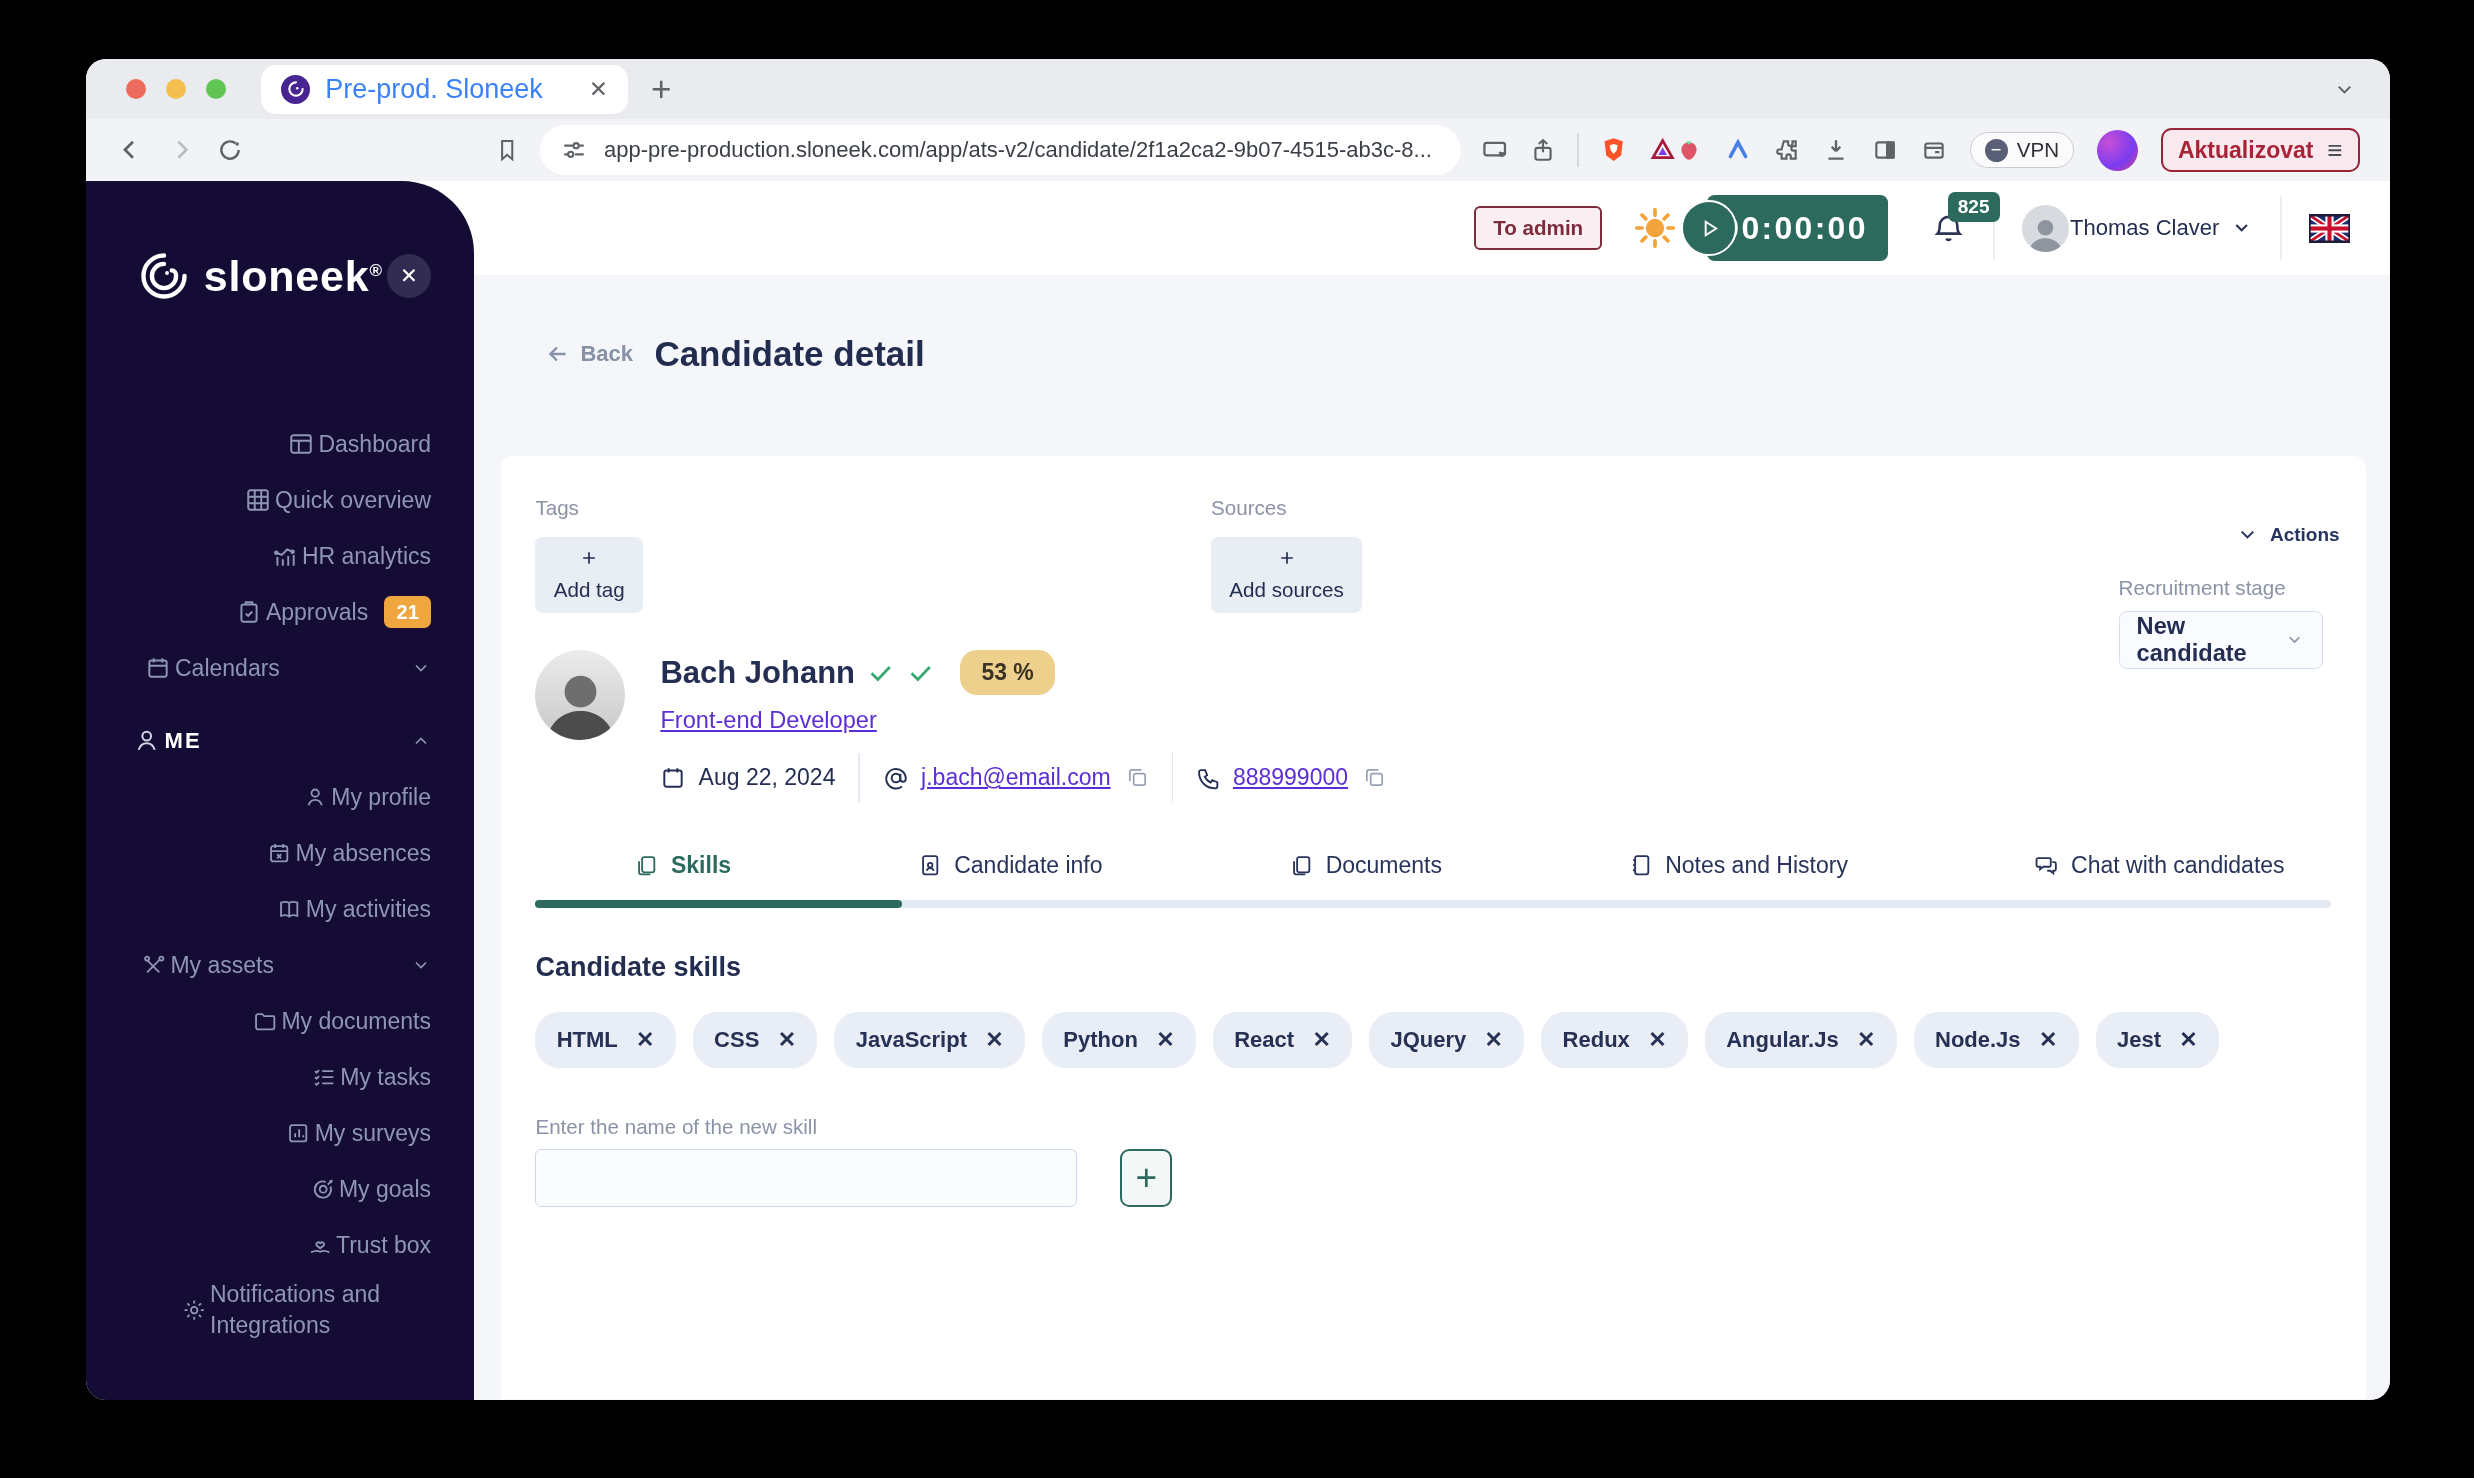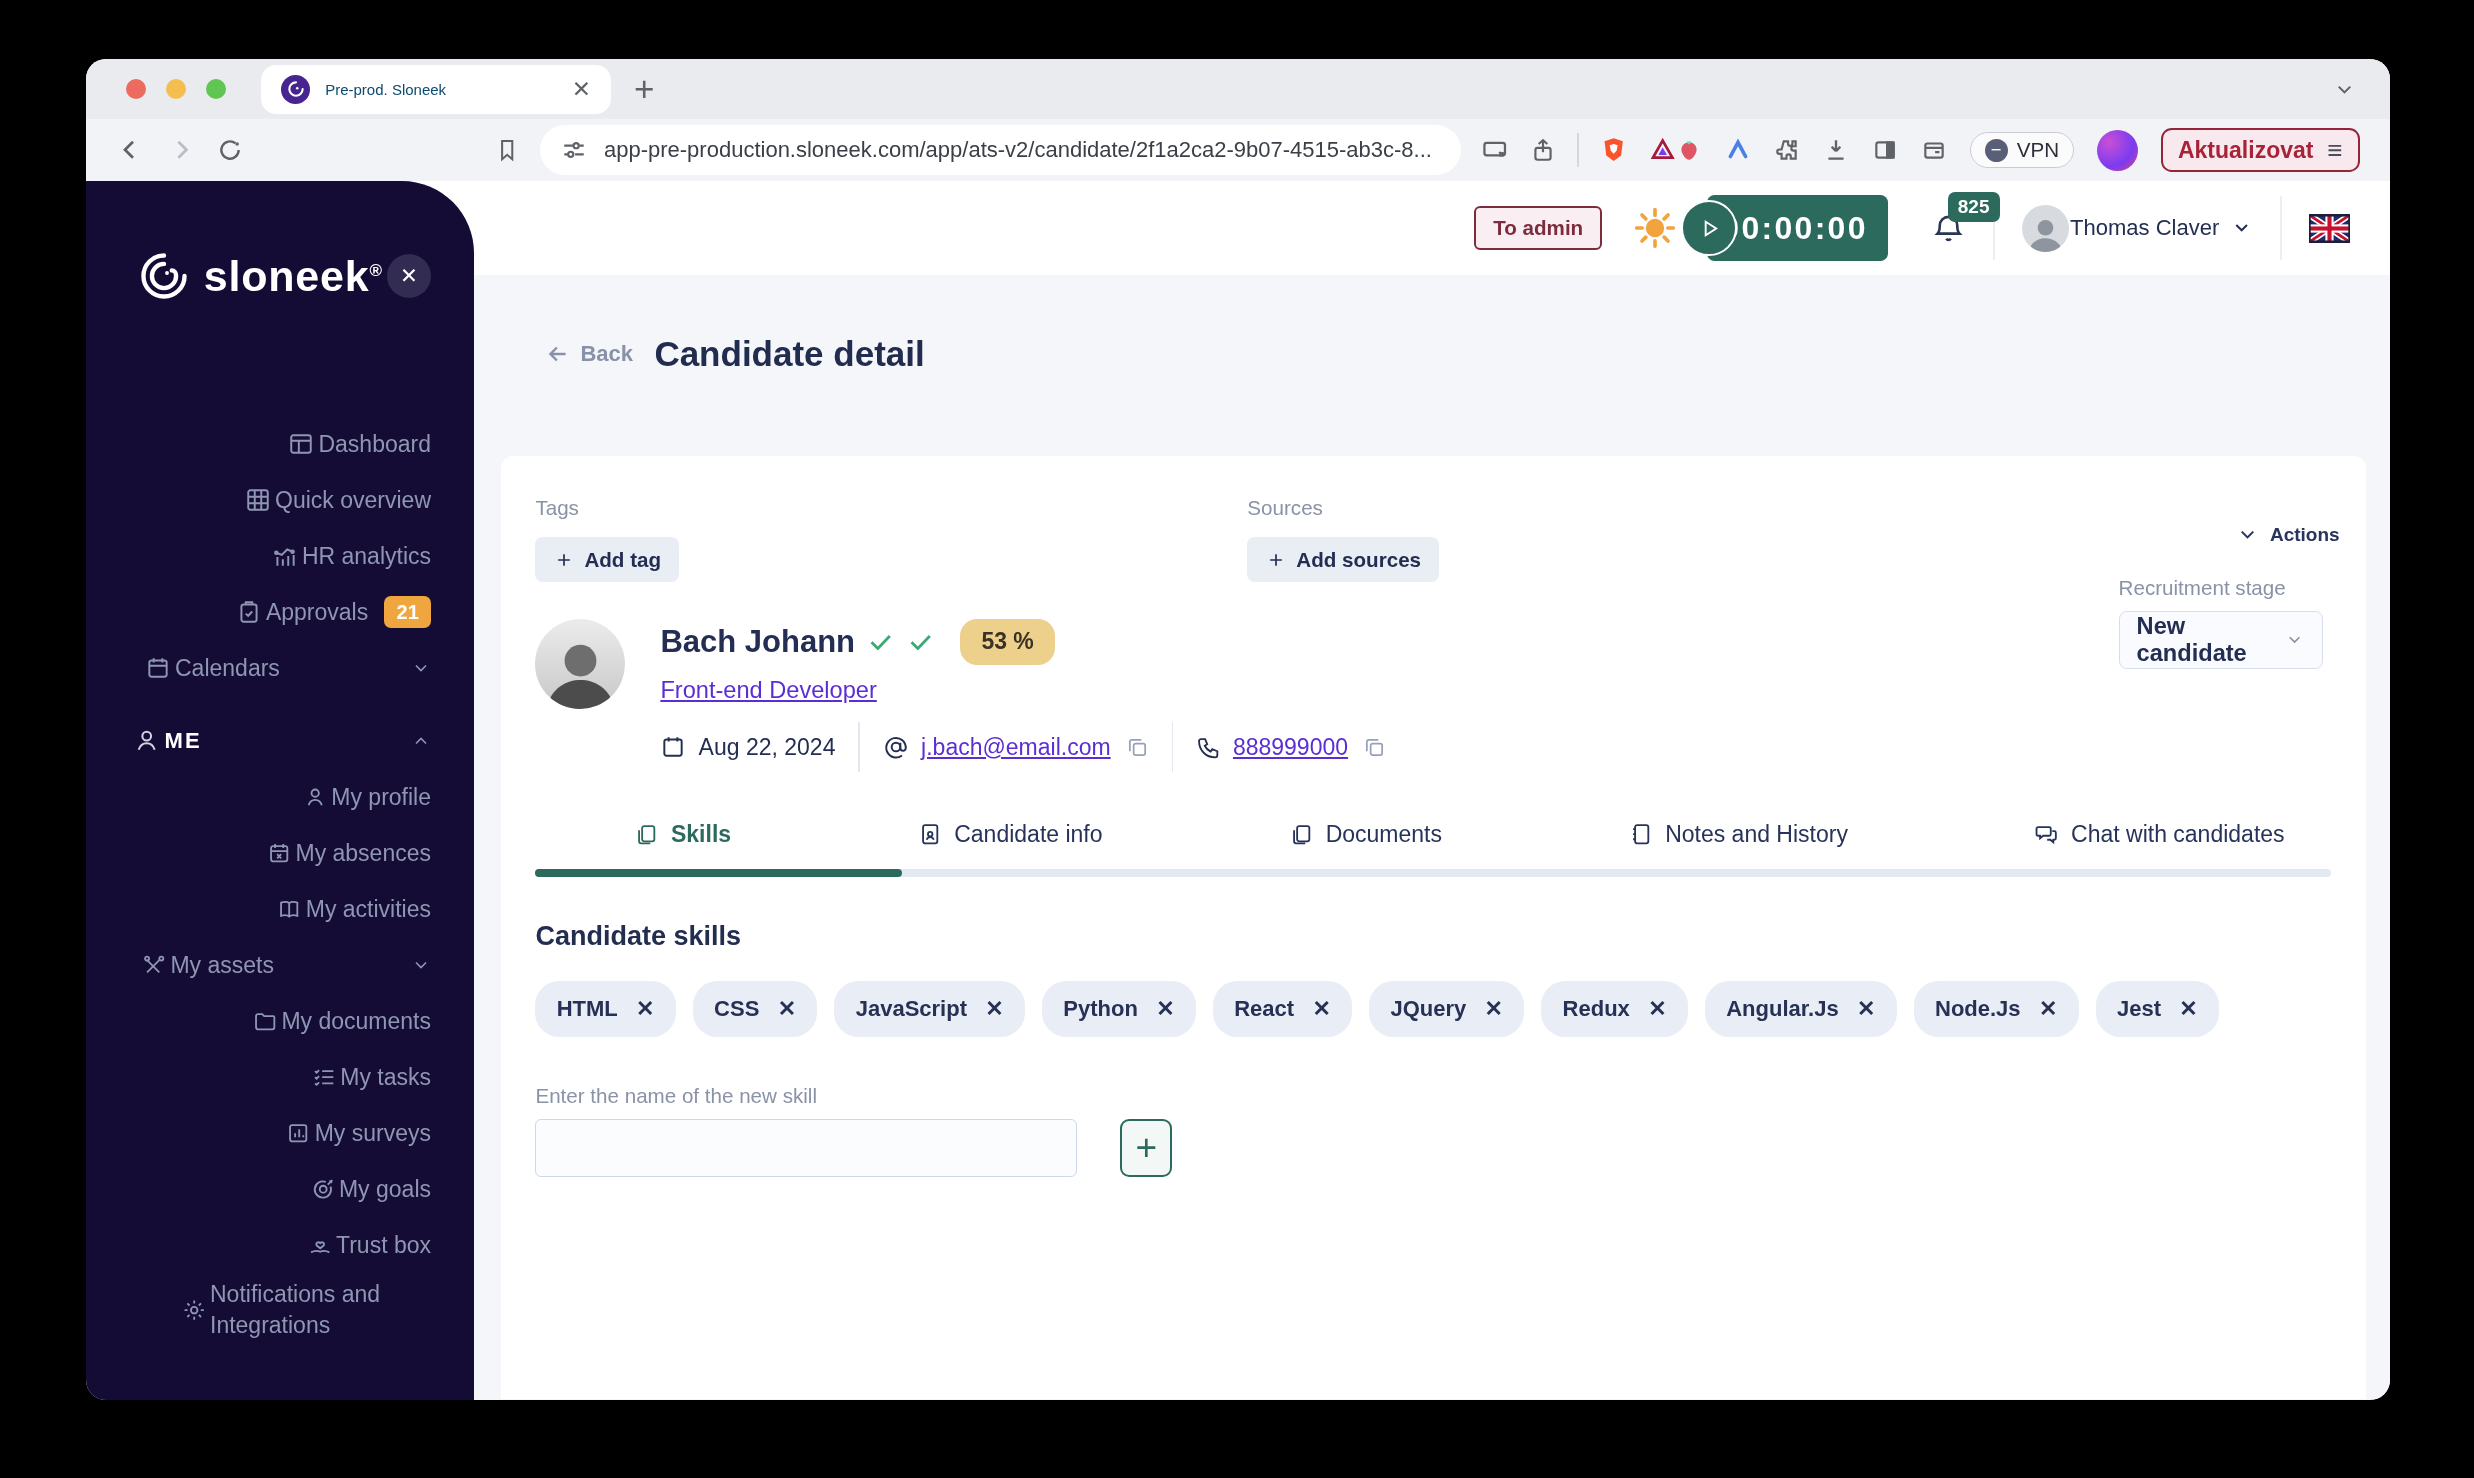--- a/index.html
+++ b/index.html
@@ -6,21 +6,21 @@
   html,body { width:2475px; height:1478px; background:#000; font-family:"Liberation Sans", sans-serif; overflow:hidden; }
   svg { display:block; }
   .window { position:absolute; left:86px; top:59px; width:2304px; height:1341px; background:#f4f6f9; border-radius:20px; overflow:hidden; box-shadow:0 15.2px 61px rgba(0,0,0,.6); }
 
   
   .tabbar { position:relative; height:60px; background:#eaebef; display:flex; align-items:center; }
   .lights { display:flex; gap:20px; margin-left:40px; }
   .light { width:20px; height:20px; border-radius:50%; }
   .tab { margin-left:35px; height:49px; background:#fff; border-radius:15.2px; display:flex; align-items:center; padding:0 20px; min-width:350px; }
   .favicon { width:29px; height:29px; border-radius:50%; background:#47248f; display:flex; align-items:center; justify-content:center; }
-  .tab-title { font-size:15px; color:#0c4a6e; margin:0 46px 0 15.2px; flex:1; }
+  .tab-title { font-size:27px; color:#3b82f6; margin:0 46px 0 15.2px; flex:1; }
   .tab-close { font-size:23px; color:#5f6368; cursor:pointer; }
   .newtab { font-size:35px; color:#5f6368; margin-left:23px; font-weight:300; cursor:pointer; }
   .tabbar-chevron { margin-left:auto; margin-right:34px; color:#5f6368; }
 
   .toolbar { height:62px; background:#f2f3f6; display:flex; align-items:center; padding:0 30.5px; color:#5f6368; }
   .navic { margin-right:23px; cursor:pointer; }
   .disabled { color:#b9bdc6; }
   .bookmark { margin-left:229px; cursor:pointer; }
   .urlpill { margin-left:20px; width:960px; height:50px; background:#fff; border-radius:27.4px; display:flex; align-items:center; padding:0 21.3px; }
   .url { font-size:22px; color:#3b4048; margin-left:17px; white-space:nowrap; }
@@ -66,21 +66,21 @@
   .twoline { height:auto; min-height:56px; padding-top:6.1px; padding-bottom:6.1px; line-height:1.35; }
 
   
   .content { position:absolute; left:388px; top:94px; right:0; bottom:0; background:#f4f6f9; display:flex; flex-direction:column; padding:59px 24.4px 0 27.4px;gap:48px; }
   .pagehead { display:flex; align-items:center; padding-left:44px; }
   .back { display:flex; align-items:center; gap:9.1px; color:#8792a8; font-size:22px; font-weight:bold; cursor:pointer; }
   .ptitle { font-size:35px; font-weight:bold; color:#212c4f; margin-left:21.3px; }
 
   .card { background:#fff; border-radius:12.2px 12.2px 0 0; margin-top:34px; flex:1; position:relative; padding:40px 35px 0 34px; }
   .glabel { color:#8a92a6; font-size:20.6px; }
-  .addbtn { margin-top:17px; display:inline-flex; align-items:center; gap:10.7px; background:#e9edf4; border-radius:7.6px; padding:10.7px 18.3px; font-size:20.6px; font-weight:bold; color:#232e52; cursor:pointer; }
+  .addbtn { margin-top:17px; display:inline-flex; align-items:center; gap:10.7px; background:#e9edf4; border-radius:7.6px; padding:10.7px 18.3px; font-size:20.6px; font-weight:normal; color:#232e52; cursor:pointer;flex-direction:column; }
   .row1 { display:flex; }
   .src { margin-left:568px; }
   .actions { position:absolute; right:26px; top:67px; display:flex; align-items:center; gap:10.7px; color:#27345e; font-size:19px; font-weight:bold; cursor:pointer; }
   .rstage { position:absolute; right:43px; top:120px; }
   .rselect { margin-top:10.7px; width:204px; height:58px; border:1.5px solid #d6dded; background:#fafbfe; border-radius:7.6px; display:flex; align-items:center; justify-content:space-between; padding:0 17px; cursor:pointer; }
   .rsel-txt { font-size:23.6px; font-weight:bold; color:#232e52; }
 
   .profile { display:flex; gap:35px; margin-top:37px; }
   .cavatar { width:90px; height:90px; border-radius:50%; background:linear-gradient(#ececec,#c7c7c7); overflow:hidden; display:flex; align-items:flex-end; justify-content:center; flex:none; }
   .nrow { display:flex; align-items:center; gap:12.2px; }

